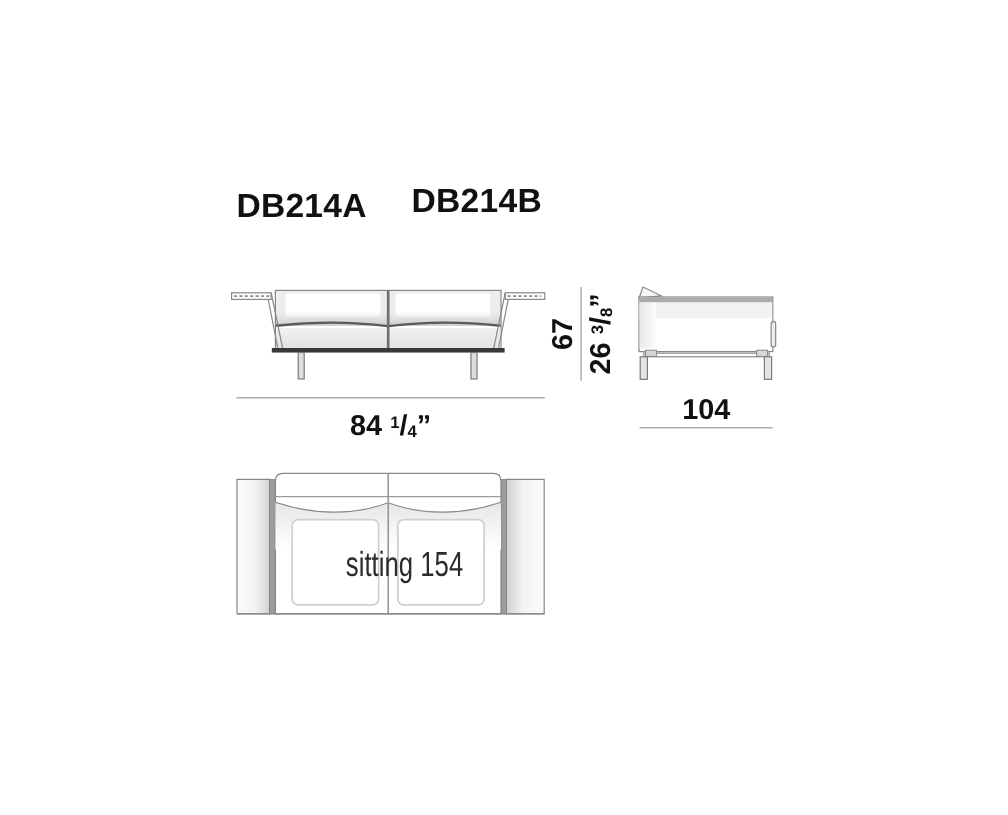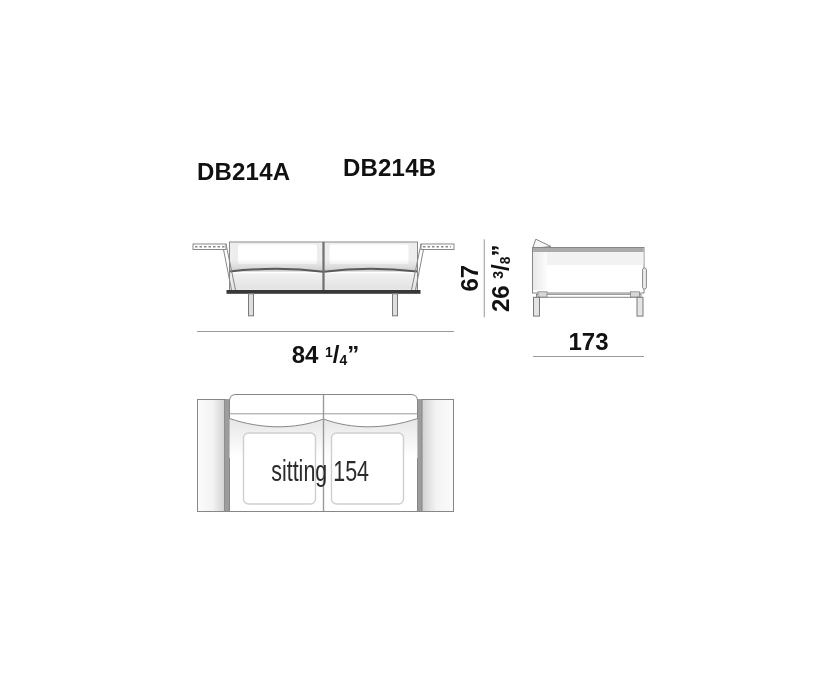--- a/index.html
+++ b/index.html
@@ -2,21 +2,21 @@
 <html><head>
 <meta charset="utf-8">
 <style>
   html,body{margin:0;padding:0;background:#fff;}
   #stage{
     position:relative;width:840px;height:679px;background:#ffffff;overflow:hidden;
     font-family:"Liberation Sans", sans-serif;color:#111;
   }
   #drawing-layer{position:absolute;left:0;top:0;width:840px;height:679px;}
   .model-title{
-    position:absolute;font-weight:700;font-size:24px;line-height:24px;
+    position:absolute;font-weight:700;font-size:28px;line-height:24px;
     letter-spacing:0.2px;color:#111;white-space:nowrap;
   }
   .dim-block{position:absolute;text-align:center;}
   .dim-cm{font-weight:700;font-size:24px;line-height:25px;white-space:nowrap;color:#111;}
   .dim-rule{border-top:1.4px solid #999;margin-top:2px;}
   .dim-inch{font-weight:700;font-size:24px;line-height:41px;white-space:nowrap;color:#111;}
   .frac-sup{font-size:0.58em;vertical-align:0.42em;}
   .frac-sub{font-size:0.58em;vertical-align:-0.12em;}
   .dim-vertical{transform:rotate(-90deg);transform-origin:50% 50%;}
   .sitting-label{
@@ -118,27 +118,27 @@
 
   <div class="model-title" style="left:197px;top:160px">DB214A</div>
   <div class="model-title" style="left:343px;top:156px">DB214B</div>
 
   <div class="dim-block" style="left:197px;top:329px;width:257px">
     <div class="dim-rule"></div>
     <div class="dim-inch"><span>84 </span><span class="frac-sup">1</span><span>/</span><span class="frac-sub">4</span><span>”</span></div>
   </div>
 
   <div class="dim-block" style="left:533px;top:329px;width:111px">
-    <div class="dim-cm">173</div>
+    <div class="dim-cm">104</div>
     <div class="dim-rule"></div>
   </div>
 
   <div class="dim-block dim-vertical" style="left:449px;top:248px;width:78px">
     <div class="dim-cm" style="line-height:24px">67</div>
     <div class="dim-rule"></div>
     <div class="dim-inch" style="line-height:26px"><span>26 </span><span class="frac-sup">3</span><span>/</span><span class="frac-sub">8</span><span>”</span></div>
   </div>
 
-  <div class="sitting-label" style="left:212px;top:457px;width:217px">
+  <div class="sitting-label" style="left:229px;top:457px;width:217px">
     <span>sitting 154</span>
   </div>
 
 </div>
 
 </body></html>

